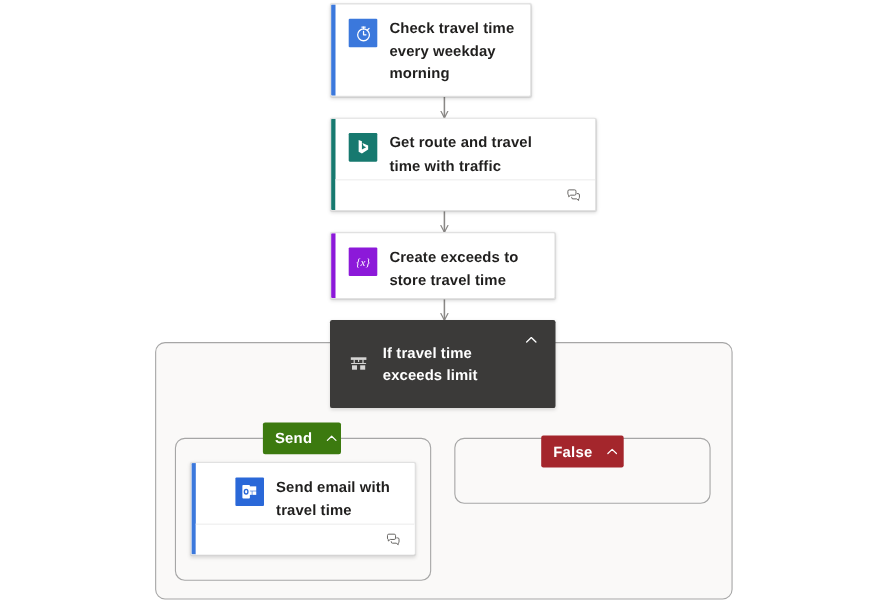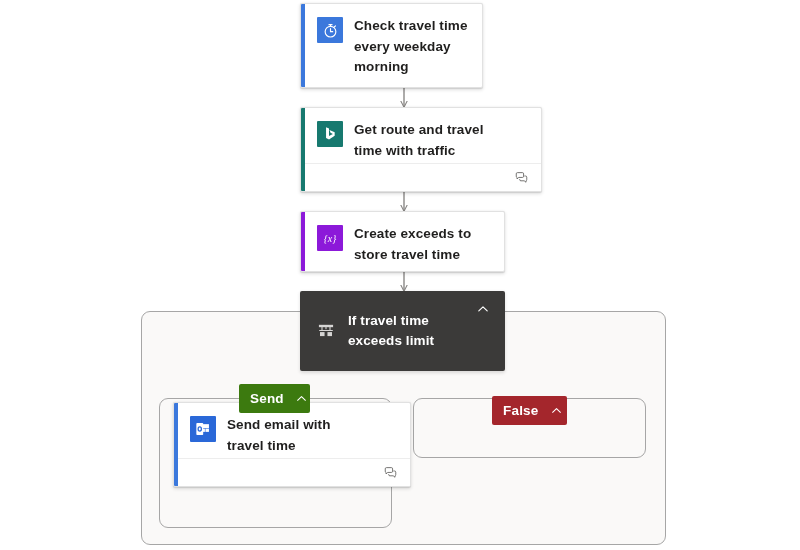--- a/index.html
+++ b/index.html
@@ -269,21 +269,21 @@
 
   <div class="branch-label" style="left:492px; top:384px; width:75px; background:#a4262c;margin-top:12px;">
     <span class="bl-text">False</span>
     <span class="bl-chev">
       <svg class="icon-svg" width="13" height="13" viewBox="0 0 16 16" fill="none" stroke="#ffffff" stroke-width="1.35" stroke-linecap="round" stroke-linejoin="round">
         <path d="M3.2 10.2 L8 5.6 L12.8 10.2"></path>
       </svg>
     </span>
   </div>
 
-  <div class="card" style="left:173px; top:402px; width:238px; height:85px;">
+  <div class="card" style="left:173px; top:420px; width:205px; height:85px;padding-left:24px;">
     <div class="accent" style="background:#3b78dc;"></div>
     <div class="card-head">
       <div class="card-icon" style="background:#2a68d8;">
         <svg class="icon-svg" width="18" height="18" viewBox="0 0 20 20">
           <rect x="8.2" y="4.6" width="8.4" height="4.4" fill="#ffffff"></rect>
           <rect x="8.2" y="9.6" width="3.9" height="3.6" fill="#ffffff"></rect>
           <rect x="12.7" y="9.6" width="3.9" height="3.6" fill="#ffffff"></rect>
           <rect x="2.6" y="3.2" width="7.6" height="13.6" rx="0.9" fill="#ffffff"></rect>
           <ellipse cx="6.4" cy="10.0" rx="2.5" ry="3.1" fill="#2a68d8"></ellipse>
           <ellipse cx="6.4" cy="10.0" rx="1.1" ry="1.6" fill="#ffffff"></ellipse>

